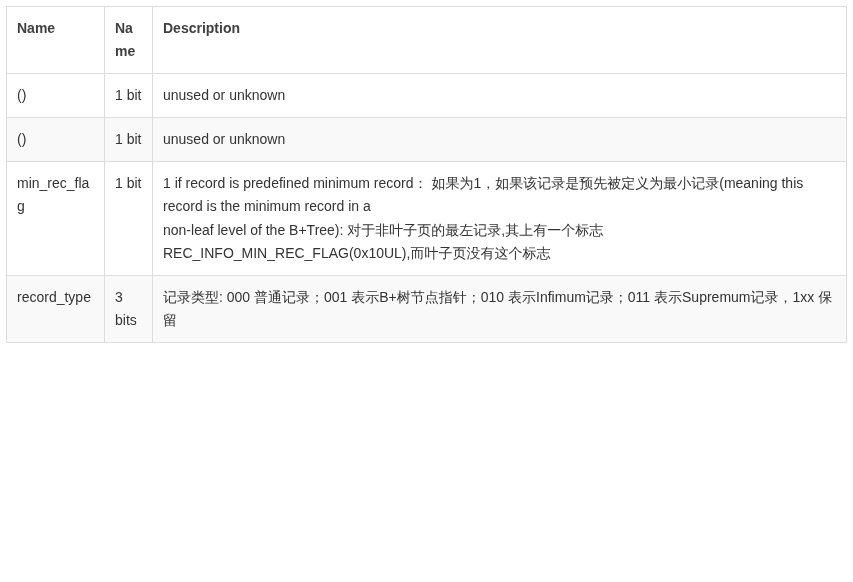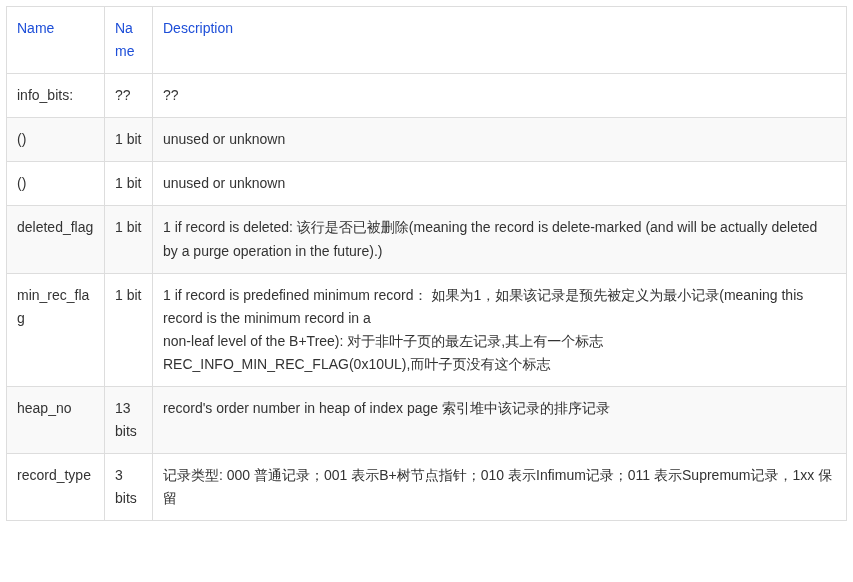--- a/index.html
+++ b/index.html
@@ -18,23 +18,23 @@
       table-layout: fixed;
     }
     th, td {
       border: 1px solid #ddd;
       padding: 10px 10px;
       text-align: left;
       vertical-align: top;
       word-wrap: break-word;
     }
     th {
-      font-weight: 400;
+      font-weight: 700;
       background: #fff;
-      color: #1d4ed8;
+      color: #404040;
     }
     tbody tr:nth-child(even) {
       background: #f9f9f9;
     }
     col.name { width: 98px; }
     col.size { width: 48px; }
     col.desc { width: auto; }
   </style>
 </head>
 <body>
@@ -47,48 +47,33 @@
   </colgroup>
   <thead>
     <tr>
       <th>Name</th>
       <th>Name</th>
       <th>Description</th>
     </tr>
   </thead>
   <tbody>
       <tr>
-        <td>info_bits:</td>
-        <td>??</td>
-        <td>??</td>
-      </tr>
-      <tr>
         <td>()</td>
         <td>1 bit</td>
         <td>unused or unknown</td>
       </tr>
       <tr>
         <td>()</td>
         <td>1 bit</td>
         <td>unused or unknown</td>
       </tr>
       <tr>
-        <td>deleted_flag</td>
-        <td>1 bit</td>
-        <td>1 if record is deleted:   该行是否已被删除(meaning the record is delete-marked (and will be actually deleted by a purge operation in the future).)</td>
-      </tr>
-      <tr>
         <td>min_rec_flag</td>
         <td>1 bit</td>
         <td>1 if record is predefined minimum record：  如果为1，如果该记录是预先被定义为最小记录(meaning this record is the minimum record in a<br>non-leaf level of the B+Tree): 对于非叶子页的最左记录,其上有一个标志REC_INFO_MIN_REC_FLAG(0x10UL),而叶子页没有这个标志</td>
-      </tr>
-      <tr>
-        <td>heap_no</td>
-        <td>13 bits</td>
-        <td>record's order number in heap of index page 索引堆中该记录的排序记录</td>
       </tr>
       <tr>
         <td>record_type</td>
         <td>3 bits</td>
         <td>记录类型: 000 普通记录；001 表示B+树节点指针；010 表示Infimum记录；011 表示Supremum记录，1xx 保留</td>
       </tr>
     </tbody>
 </table>
 
 </body></html>

